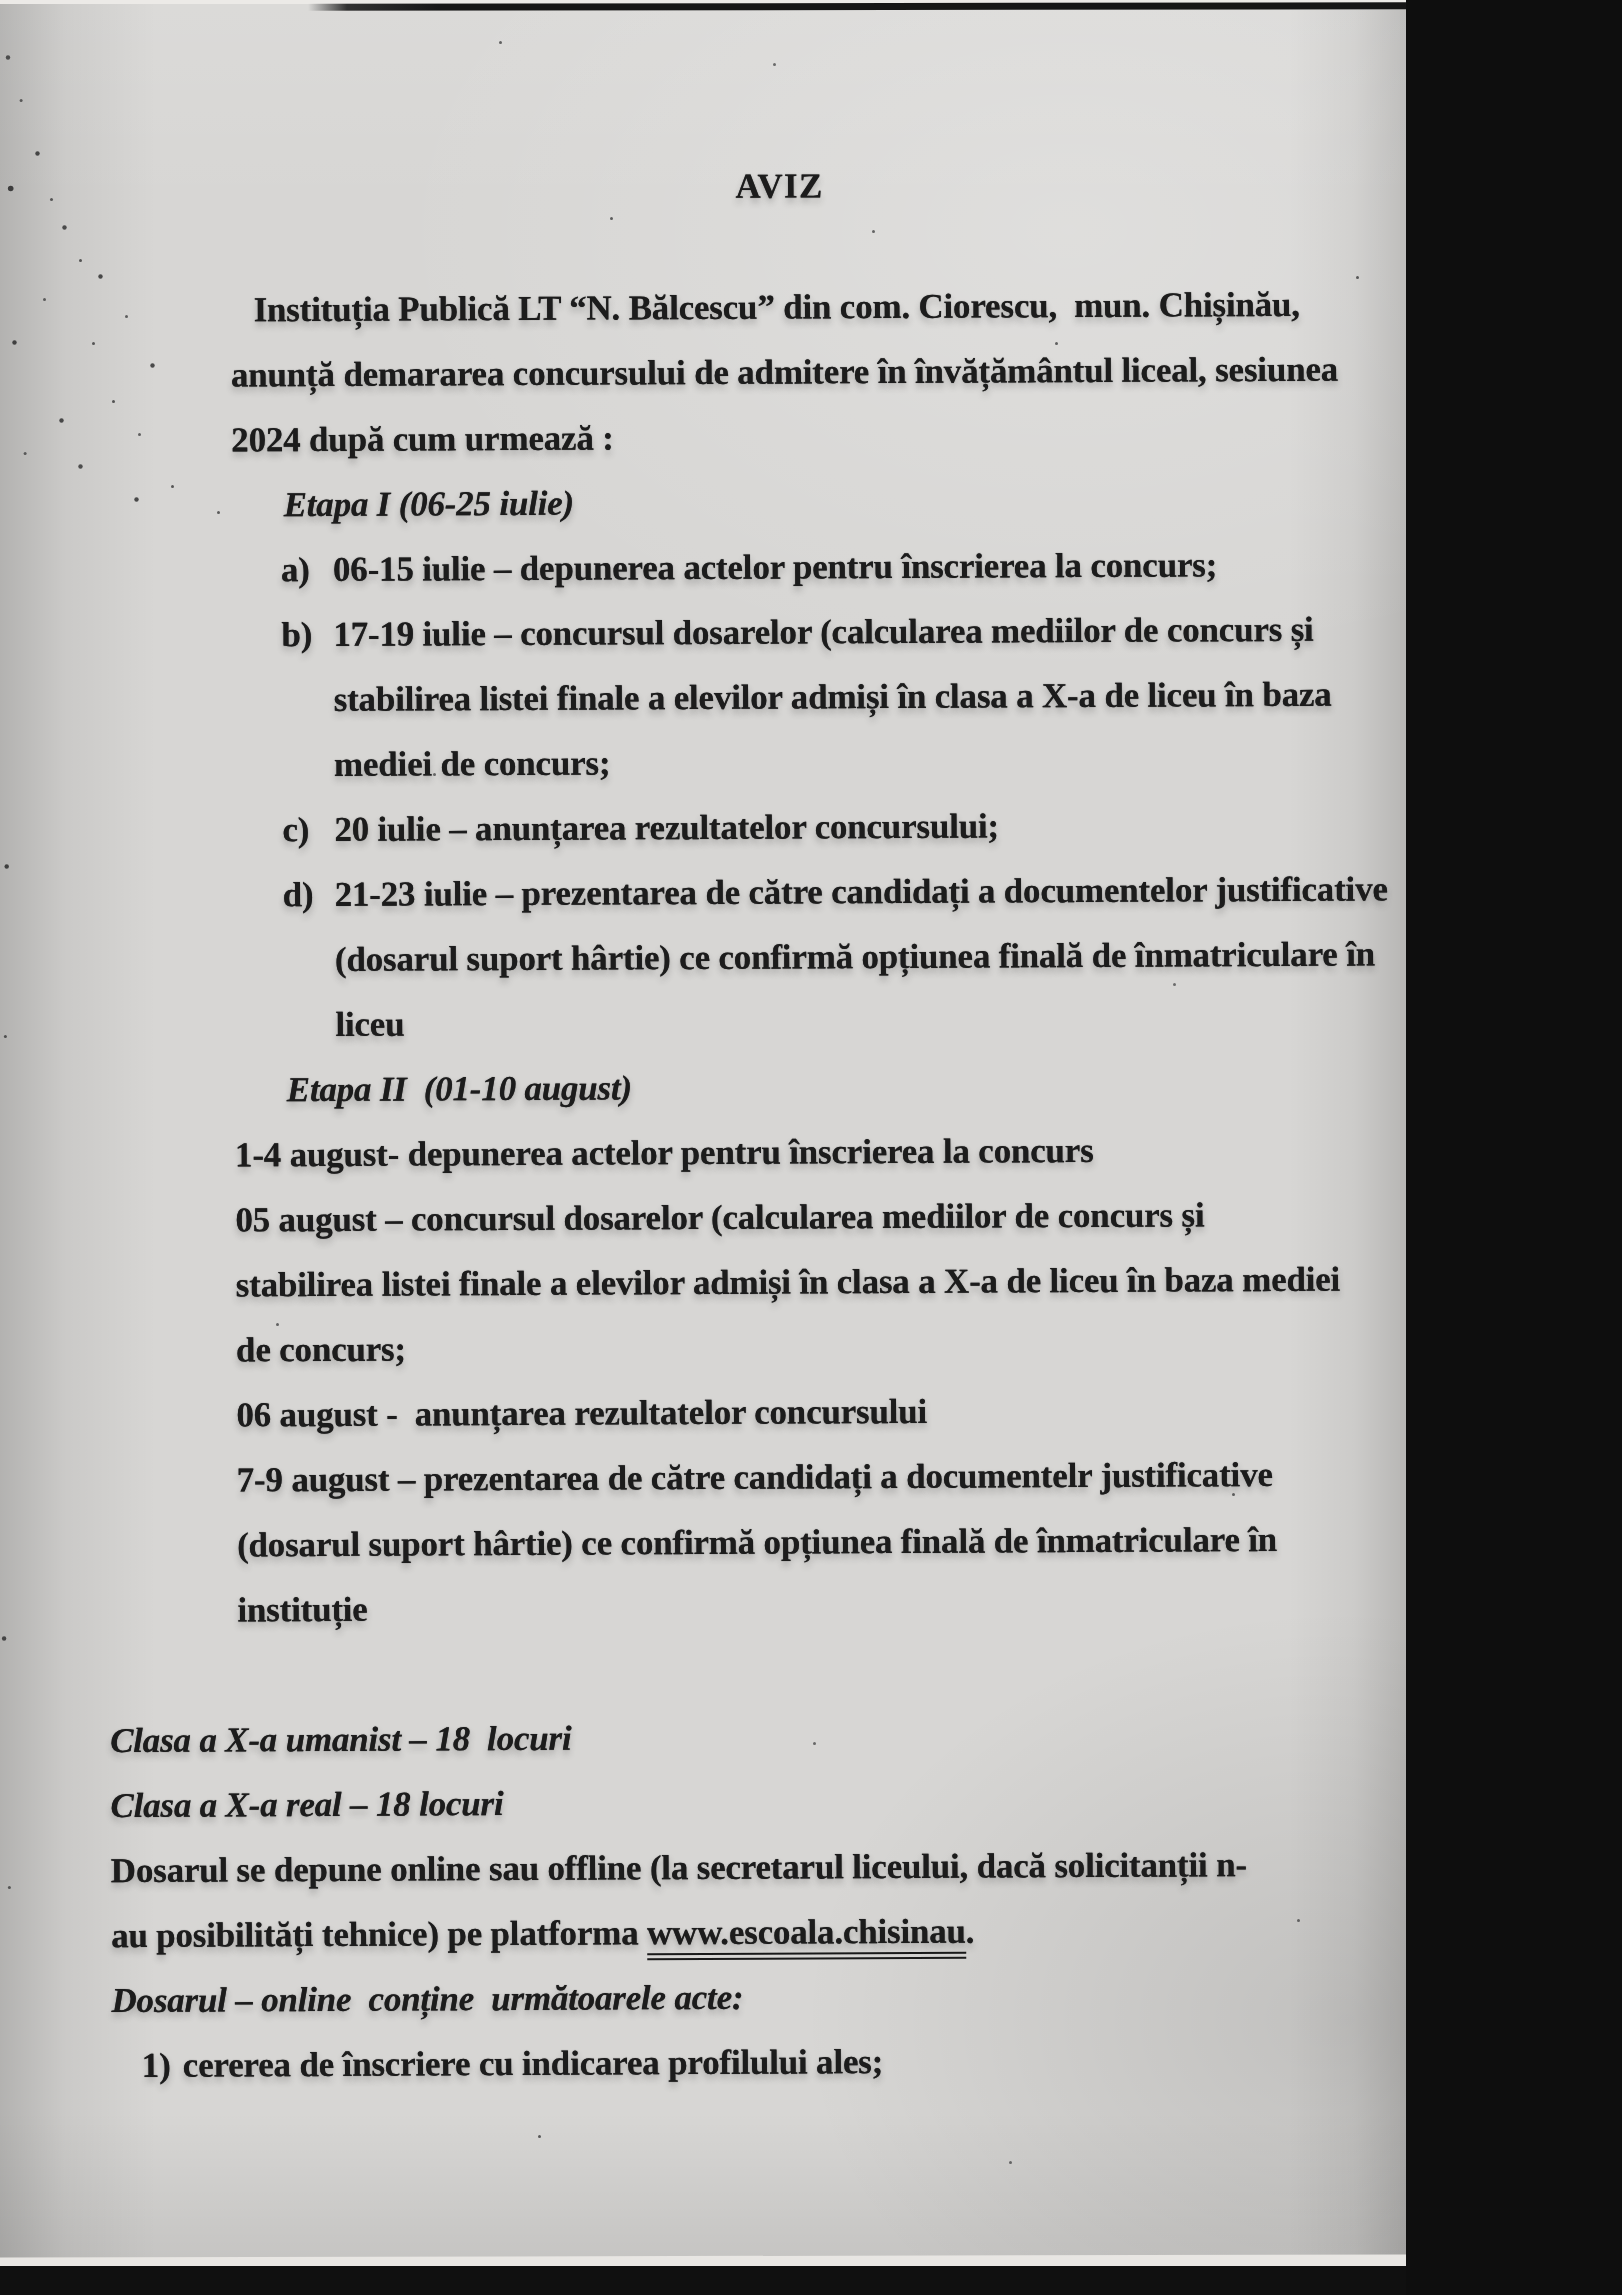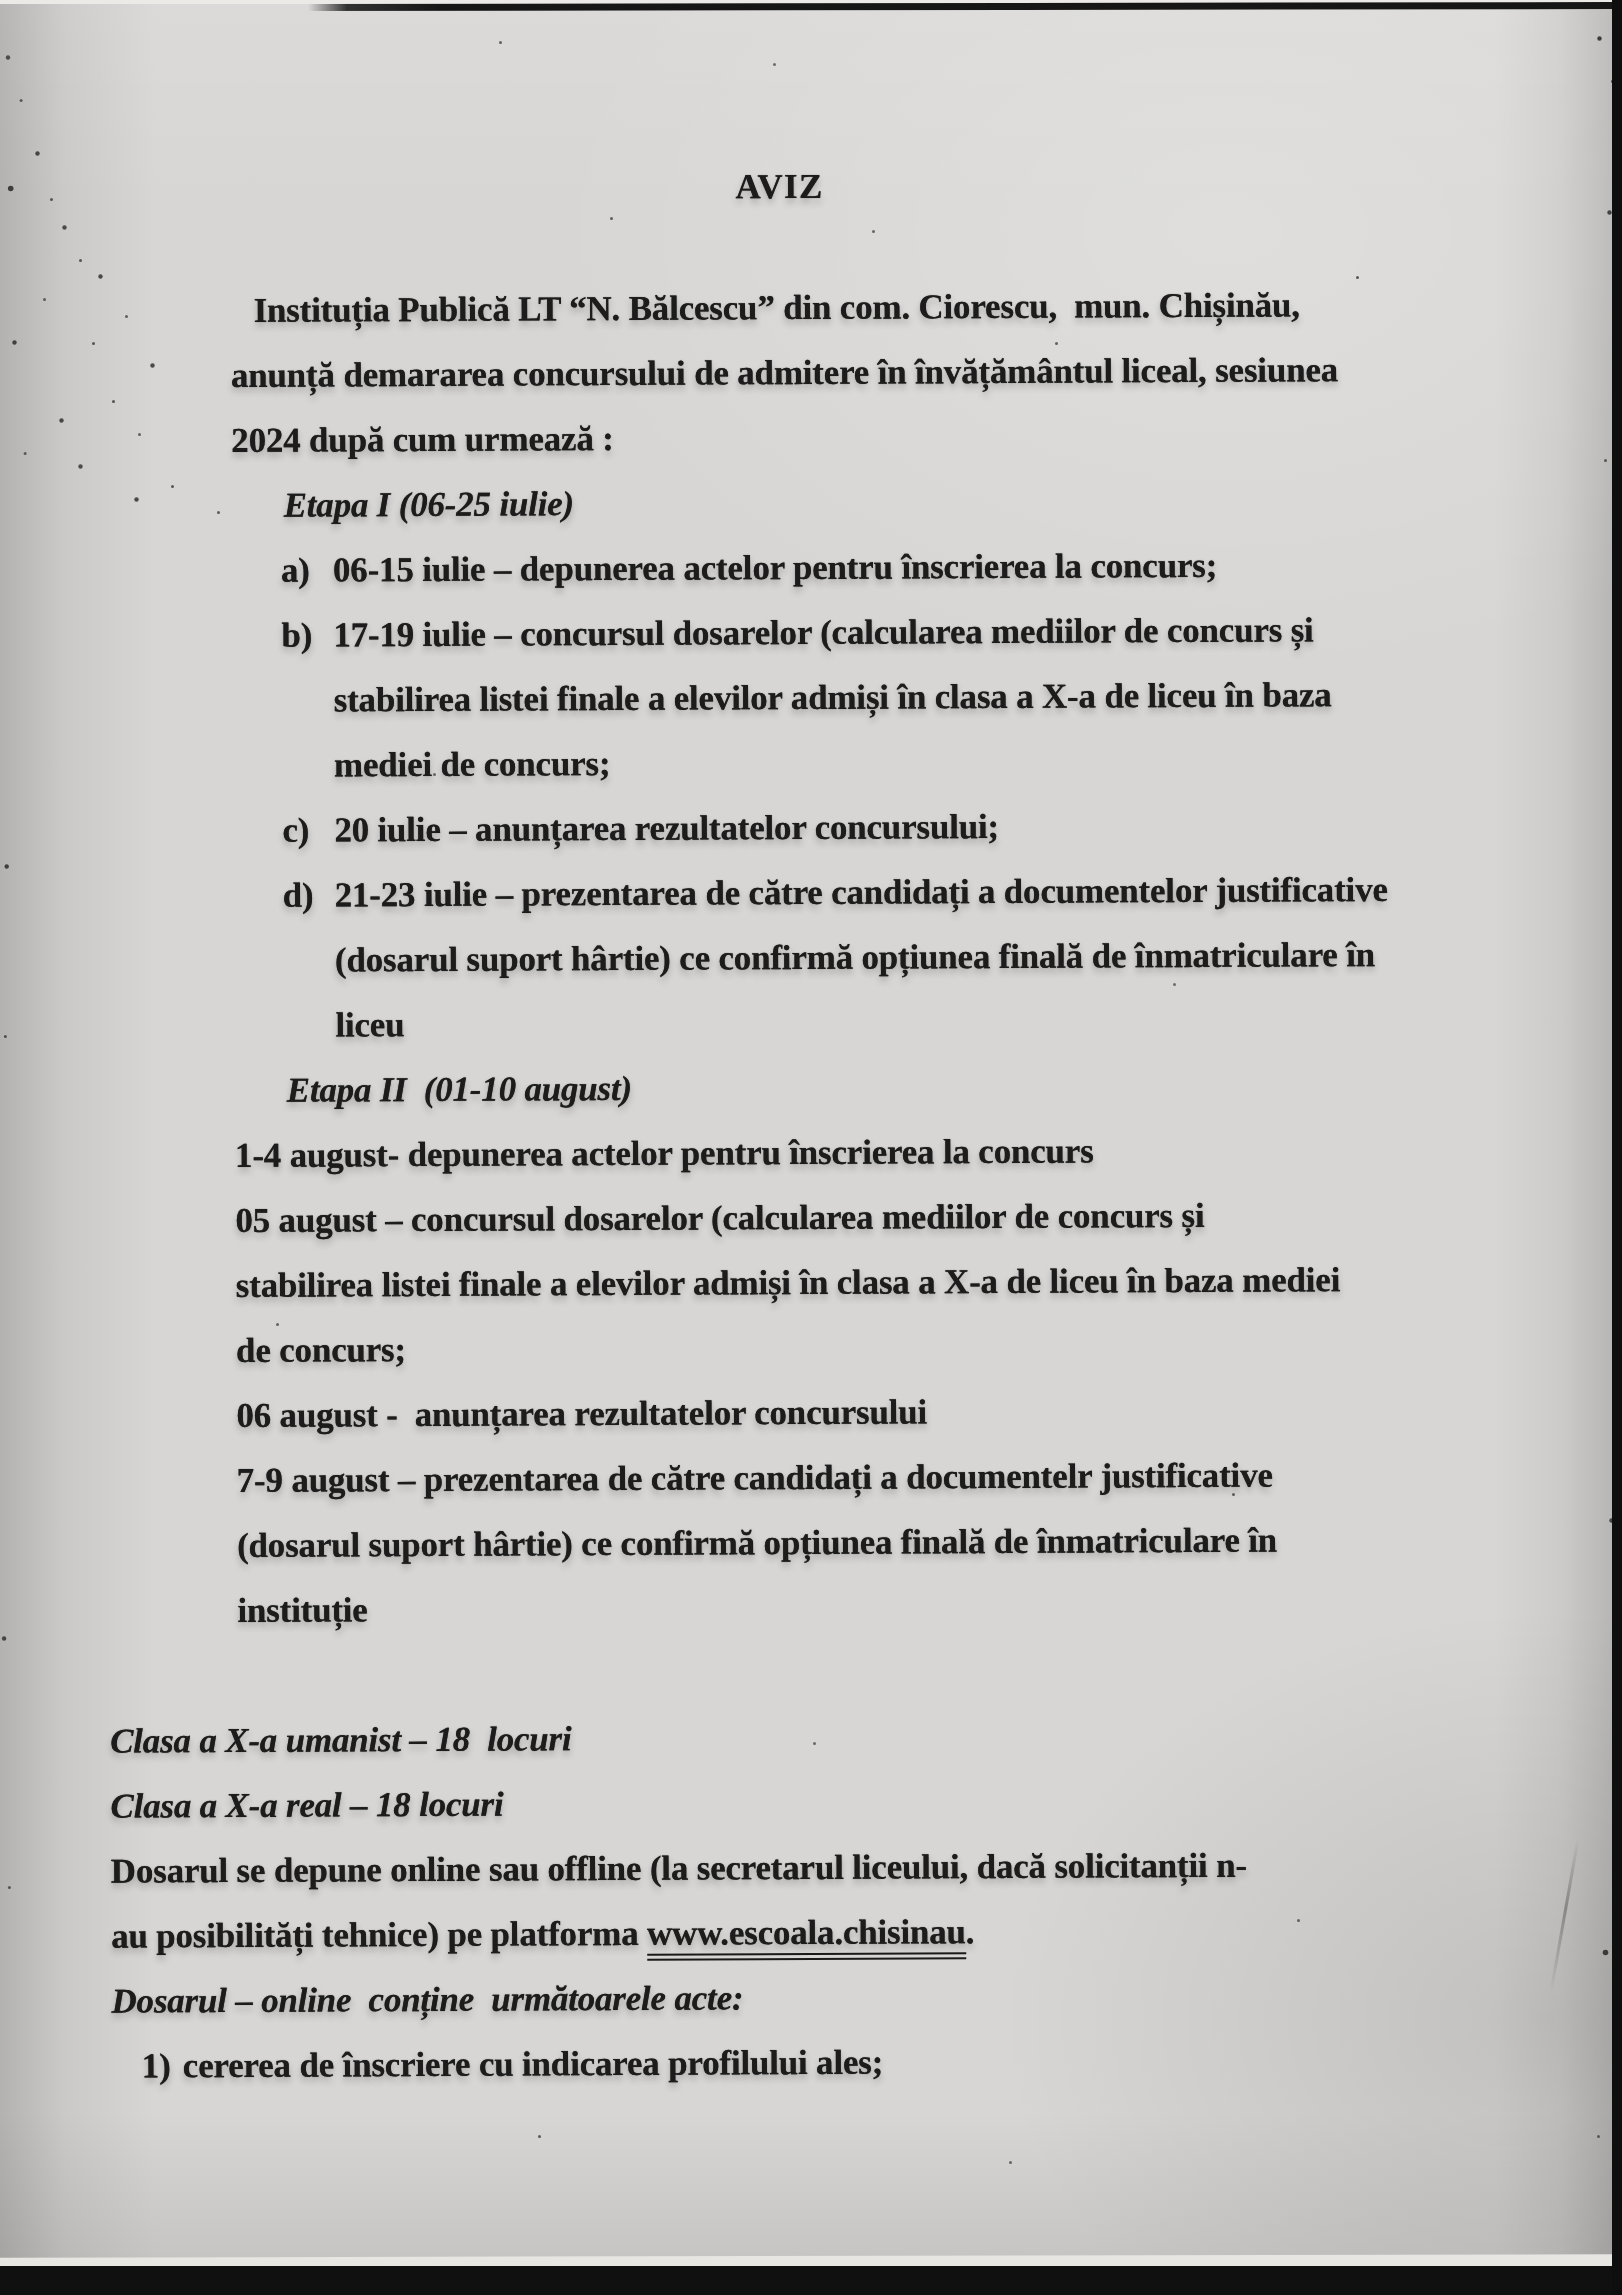--- a/index.html
+++ b/index.html
@@ -2,21 +2,21 @@
 <html style="font-size:10.5px"><head>
 <meta charset="utf-8">
 <style>
   html,body{margin:0;padding:0;}
   body{
     width:1622px;height:2295px;
     background:#0e0e0e;
     overflow:hidden;
     font-family:"Liberation Serif","DejaVu Serif",serif;
   }
-  .photo{position:relative;width:1612px;height:2295px;overflow:hidden;}
+  .photo{position:relative;width:1406px;height:2295px;overflow:hidden;}
   .paper{
     position:absolute;inset:0;
     background:
       radial-gradient(982px 654px at 76% 10%, rgba(255,255,255,0.20), transparent 70%),
       radial-gradient(785px 589px at 96% 88%, rgba(0,0,0,0.10), transparent 70%),
       linear-gradient(90deg, rgba(0,0,0,0.17) 0px, rgba(0,0,0,0.06) 65px, rgba(0,0,0,0) 157px),
       linear-gradient(270deg, rgba(0,0,0,0.15) 0px, rgba(0,0,0,0.05) 52px, rgba(0,0,0,0) 118px),
       linear-gradient(180deg, rgba(255,255,255,0.10) 0px, rgba(0,0,0,0) 209px),
       linear-gradient(0deg, rgba(0,0,0,0.10) 0px, rgba(0,0,0,0) 183px),
       #d7d6d4;

